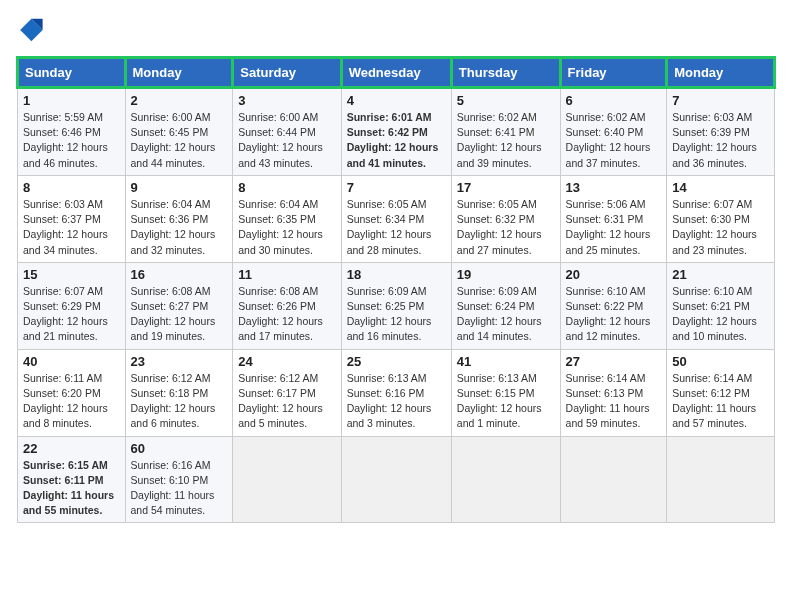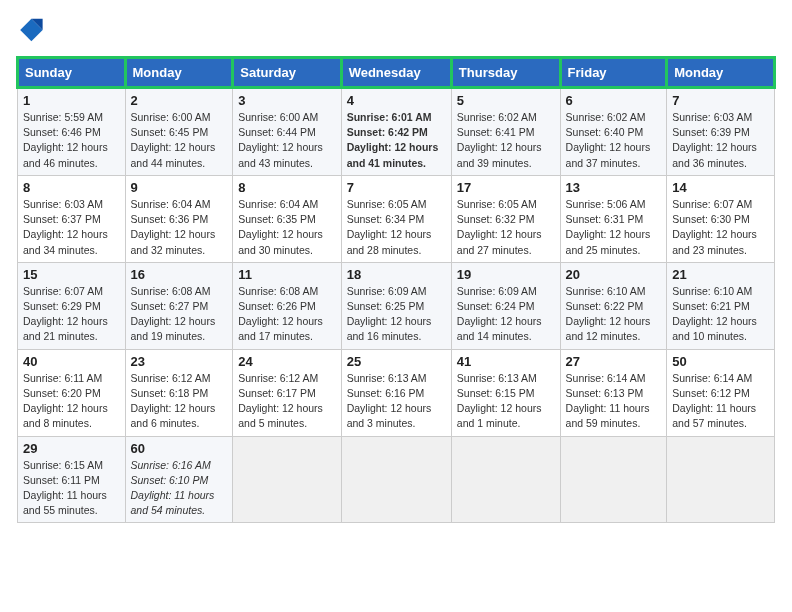--- a/index.html
+++ b/index.html
@@ -322,29 +322,29 @@
         <td>
           <span class="day-num">50</span>
           <div class="day-info" style="white-space: pre-line;">Sunrise: 6:14 AM
 Sunset: 6:12 PM
 Daylight: 11 hours
 and 57 minutes.</div>
         </td>
       </tr>
       <tr>
         <td>
-          <span class="day-num">29</span>
-          <div class="day-info" style="white-space: pre-line;">Sunrise: 6:15 AM
+          <span class="day-num">22</span>
+          <div class="day-info" style="white-space: pre-line; font-weight: bold;">Sunrise: 6:15 AM
 Sunset: 6:11 PM
 Daylight: 11 hours
 and 55 minutes.</div>
         </td>
         <td>
           <span class="day-num">60</span>
-          <div class="day-info" style="white-space: pre-line; font-style: italic;">Sunrise: 6:16 AM
+          <div class="day-info" style="white-space: pre-line;">Sunrise: 6:16 AM
 Sunset: 6:10 PM
 Daylight: 11 hours
 and 54 minutes.</div>
         </td>
         <td class="empty-cell"></td>
         <td class="empty-cell"></td>
         <td class="empty-cell"></td>
         <td class="empty-cell"></td>
         <td class="empty-cell"></td>
       </tr>

